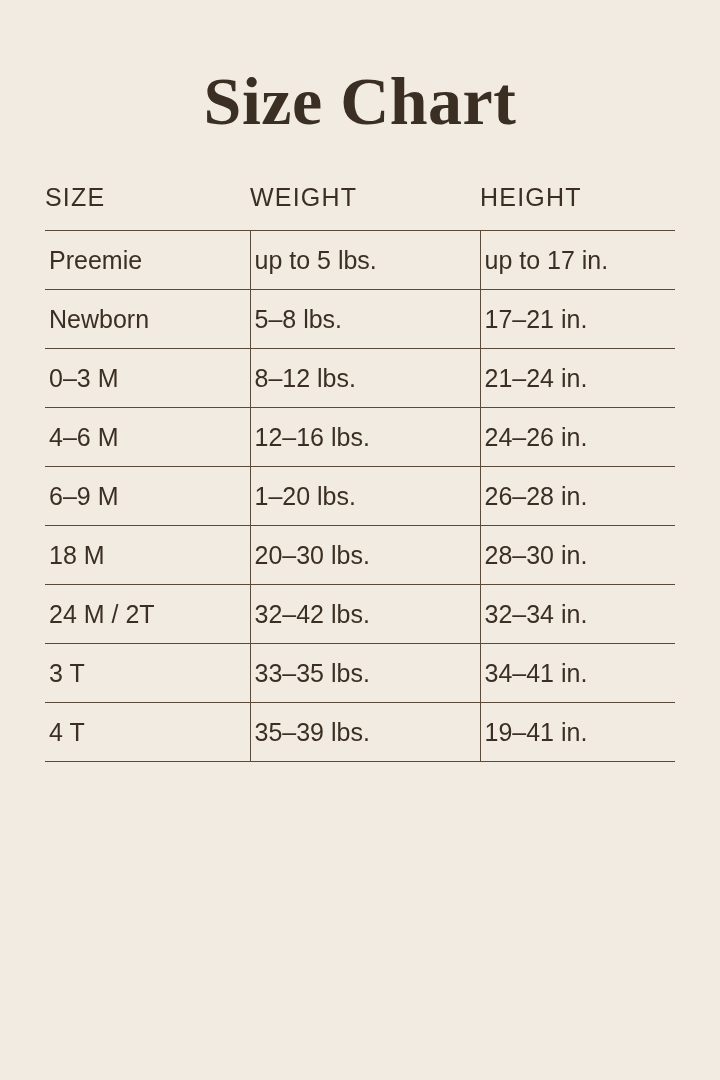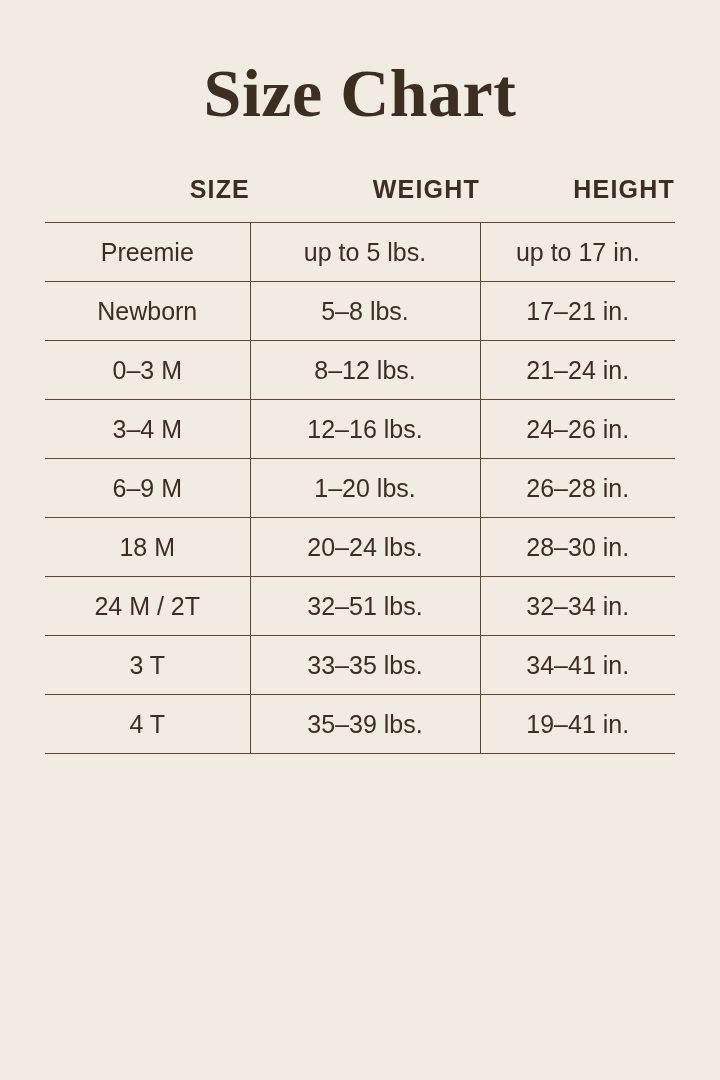--- a/index.html
+++ b/index.html
@@ -21,47 +21,46 @@
     position: relative;
     background: #f2ebe1;
   }
   .title {
     text-align: center;
     font-family: "Liberation Serif", serif;
     font-weight: bold;
     font-size: 68px;
     letter-spacing: 0.5px;
     color: #3b2f23;
-    margin: 0;
+    margin: 8px;
     padding-top: 58px;
     line-height: 1.05;
   }
   table.size-chart {
     width: 630px;
     margin: 0 auto;
     margin-top: 46px;
     border-collapse: collapse;
     table-layout: fixed;
   }
   table.size-chart col.c1 { width: 205px; }
   table.size-chart col.c2 { width: 230px; }
   table.size-chart col.c3 { width: 195px; }
   table.size-chart th {
     font-size: 25px;
-    font-weight: bold;
+    font-weight: normal;
     letter-spacing: 1.2px;
     color: #3b2f23;
-    text-align: right;
+    text-align: left;
     padding: 0 0 18px 0;
     border: none;
     font-family: "Liberation Sans", sans-serif;
   }
   table.size-chart td {
     font-size: 25px;
-    text-align: center;
     color: #3b2f23;
     padding: 15px 4px 14px 4px;
     border-top: 1.6px solid #5a4a38;
     font-family: "Liberation Sans", sans-serif;
     white-space: nowrap;
   }
   table.size-chart tbody tr td:nth-child(2),
   table.size-chart tbody tr td:nth-child(3) {
     border-left: 1.6px solid #5a4a38;
   }
@@ -99,37 +98,37 @@
         <td>Newborn</td>
         <td>5–8 lbs.</td>
         <td>17–21 in.</td>
       </tr>
       <tr>
         <td>0–3 M</td>
         <td>8–12 lbs.</td>
         <td>21–24 in.</td>
       </tr>
       <tr>
-        <td>3–4 M</td>
+        <td>4–6 M</td>
         <td>12–16 lbs.</td>
         <td>24–26 in.</td>
       </tr>
       <tr>
         <td>6–9 M</td>
         <td>1–20 lbs.</td>
         <td>26–28 in.</td>
       </tr>
       <tr>
         <td>18 M</td>
-        <td>20–24 lbs.</td>
+        <td>20–30 lbs.</td>
         <td>28–30 in.</td>
       </tr>
       <tr>
         <td>24 M / 2T</td>
-        <td>32–51 lbs.</td>
+        <td>32–42 lbs.</td>
         <td>32–34 in.</td>
       </tr>
       <tr>
         <td>3 T</td>
         <td>33–35 lbs.</td>
         <td>34–41 in.</td>
       </tr>
       <tr>
         <td>4 T</td>
         <td>35–39 lbs.</td>

